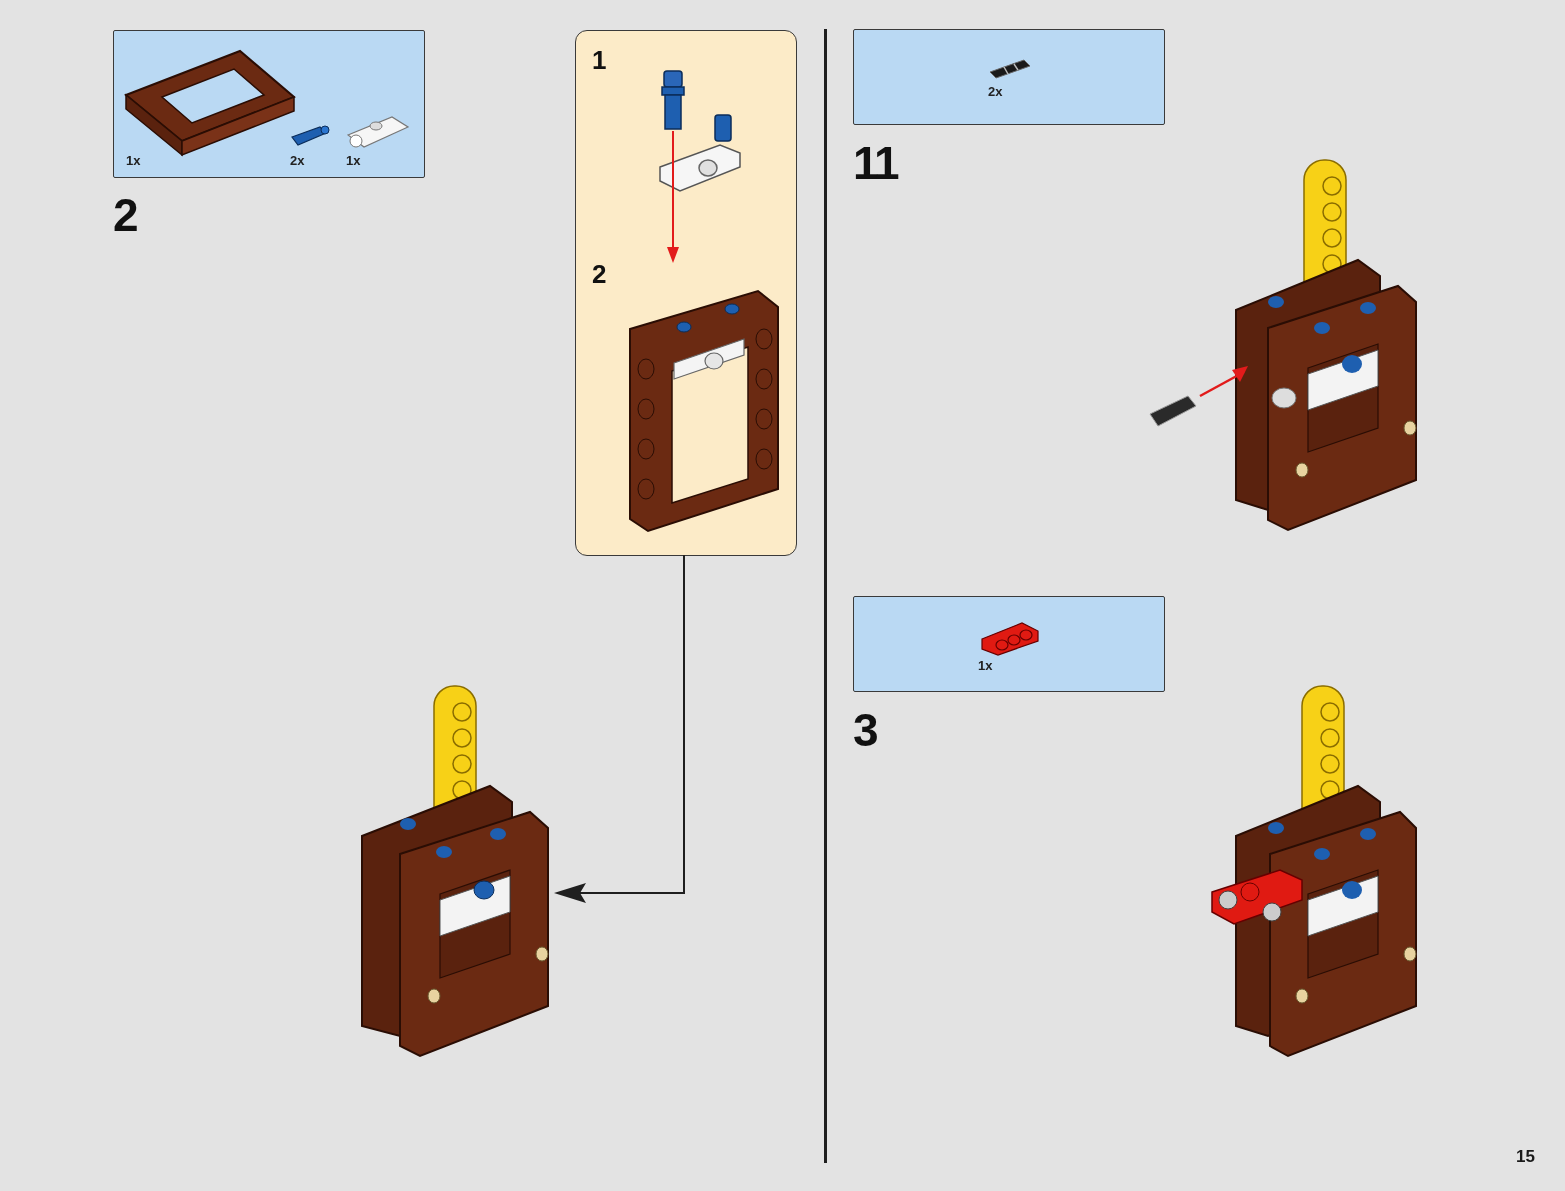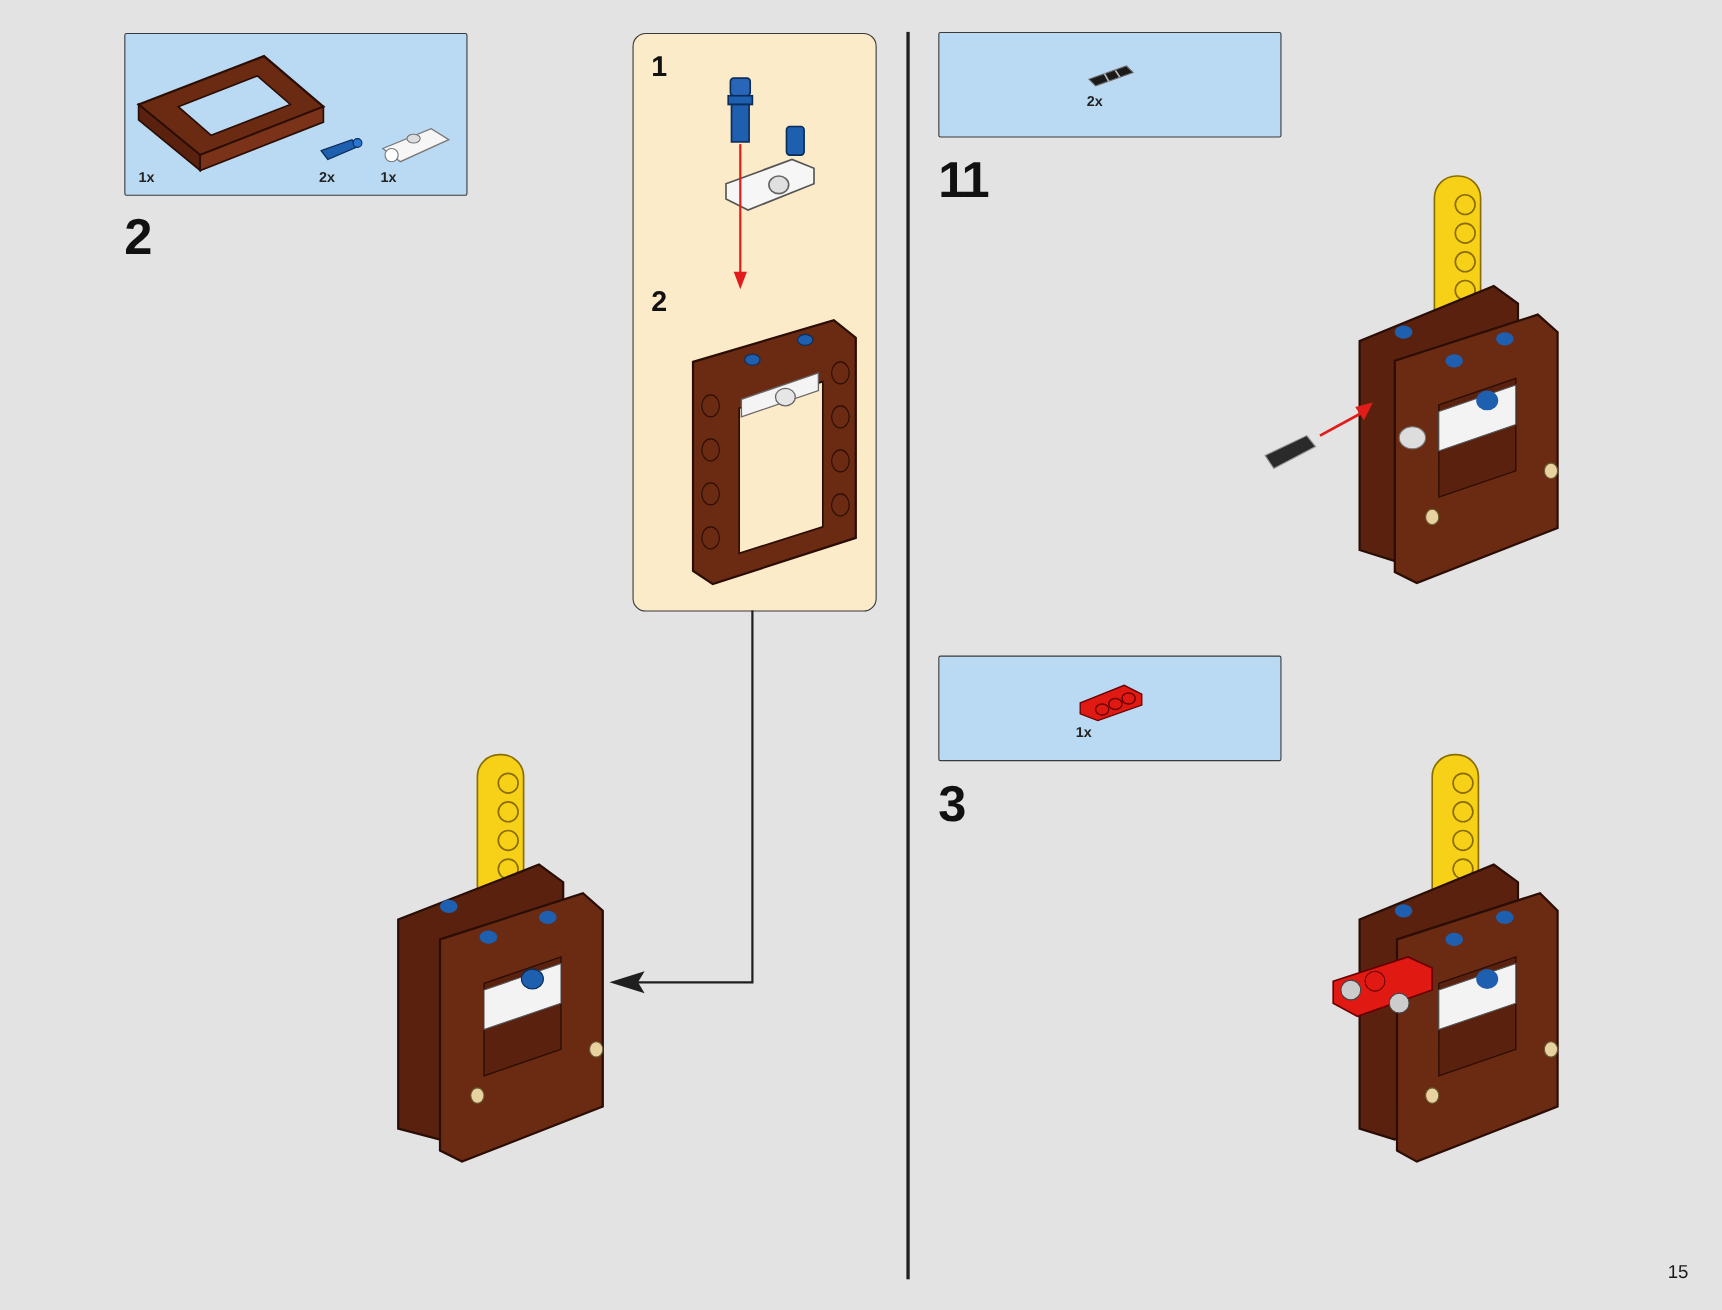--- a/index.html
+++ b/index.html
@@ -4,21 +4,21 @@
 <style>
   html, body { margin:0; padding:0; }
   body { width:1565px; height:1191px; background:#e3e3e3; position:relative; overflow:hidden;
          font-family:"Liberation Sans", sans-serif; color:#1a1a1a; }
   .parts-box { position:absolute; background:#bad9f3; border:1.5px solid #3a3a3a; border-radius:2px; box-sizing:border-box; }
   .qty { position:absolute; font-size:13px; font-weight:bold; color:#222; }
   .step-num { position:absolute; font-size:46px; font-weight:bold; letter-spacing:-2px; color:#111; line-height:1; }
   .sub-box { position:absolute; background:#fcebc8; border:1.5px solid #3a3a3a; border-radius:12px; box-sizing:border-box; }
   .sub-num { position:absolute; font-size:26px; font-weight:bold; color:#111; line-height:1; }
   .divider { position:absolute; left:824px; top:29px; width:3px; height:1134px; background:#1f1f1f; }
-  .page-num { position:absolute; right:30px; top:1147px; font-size:17px; font-weight:normal; }
+  .page-num { position:absolute; right:30px; top:1147px; font-size:17px; font-weight:bold; }
   svg { position:absolute; overflow:visible; }
 </style>
 </head>
 <body>
 
 <div class="parts-box" style="left:113px;top:30px;width:312px;height:148px;">
 
   <svg style="left:8px;top:14px;" width="180" height="110" viewBox="0 0 180 110">
     <polygon points="4,50 118,6 172,52 60,96" fill="#6b2a12" stroke="#2a0d04" stroke-width="2"></polygon>
     <polygon points="4,50 60,96 60,110 4,64" fill="#5a220e" stroke="#2a0d04" stroke-width="1.5"></polygon>

